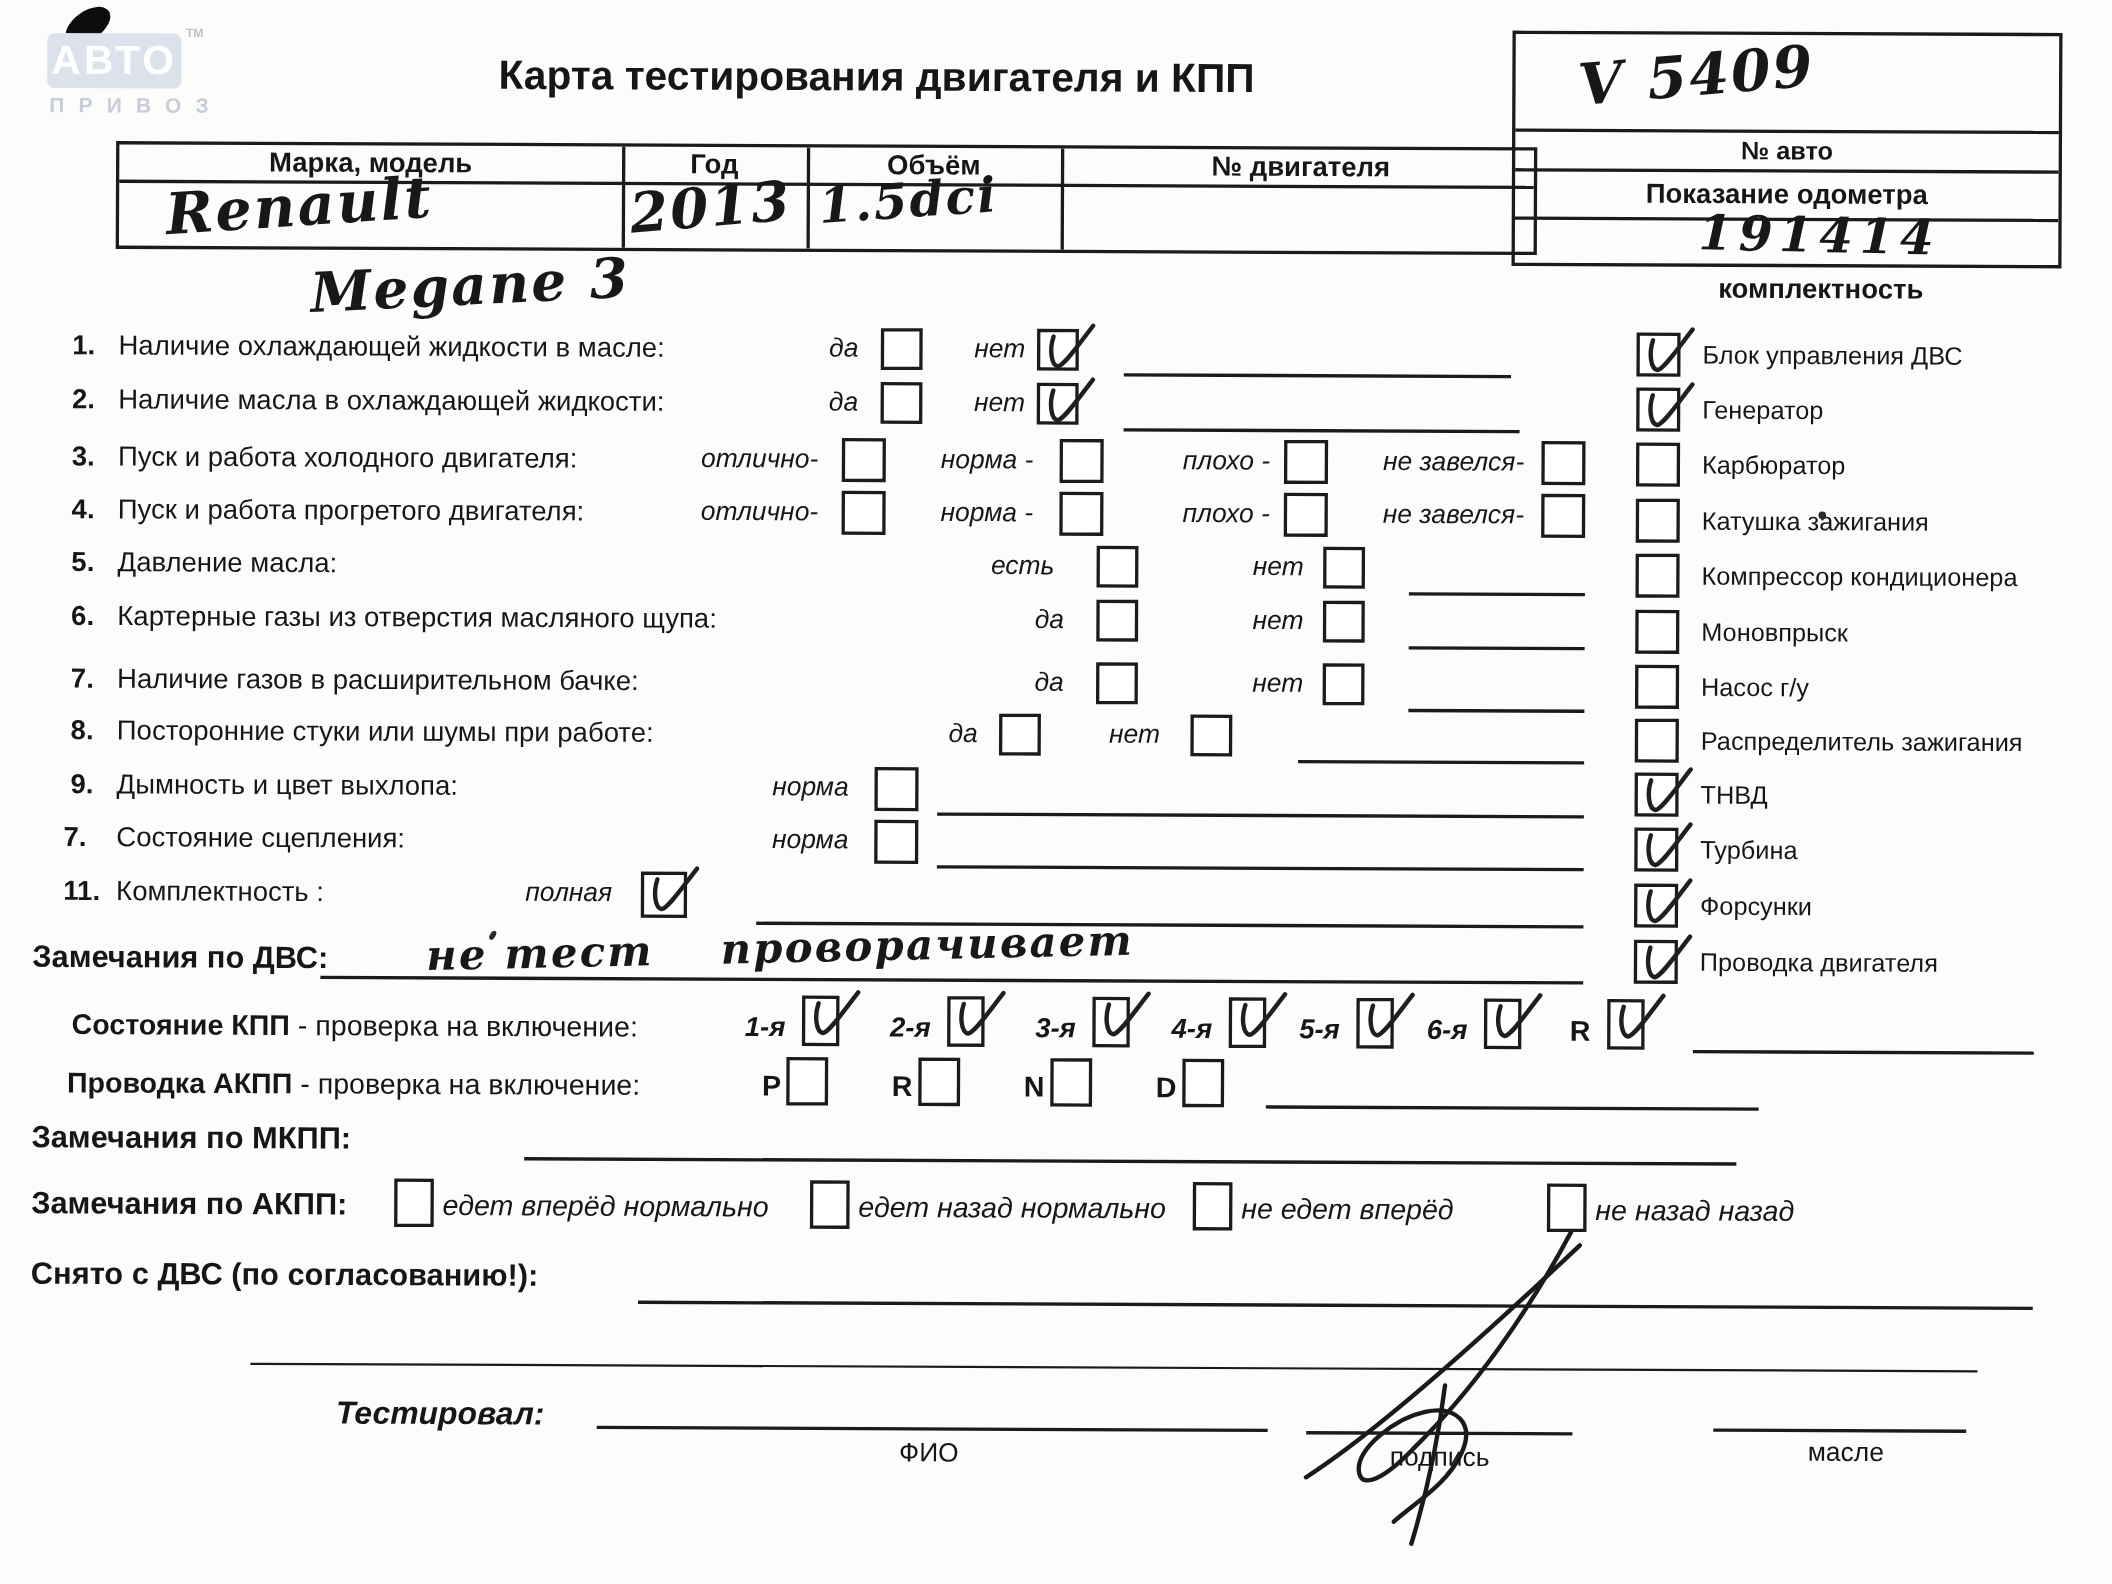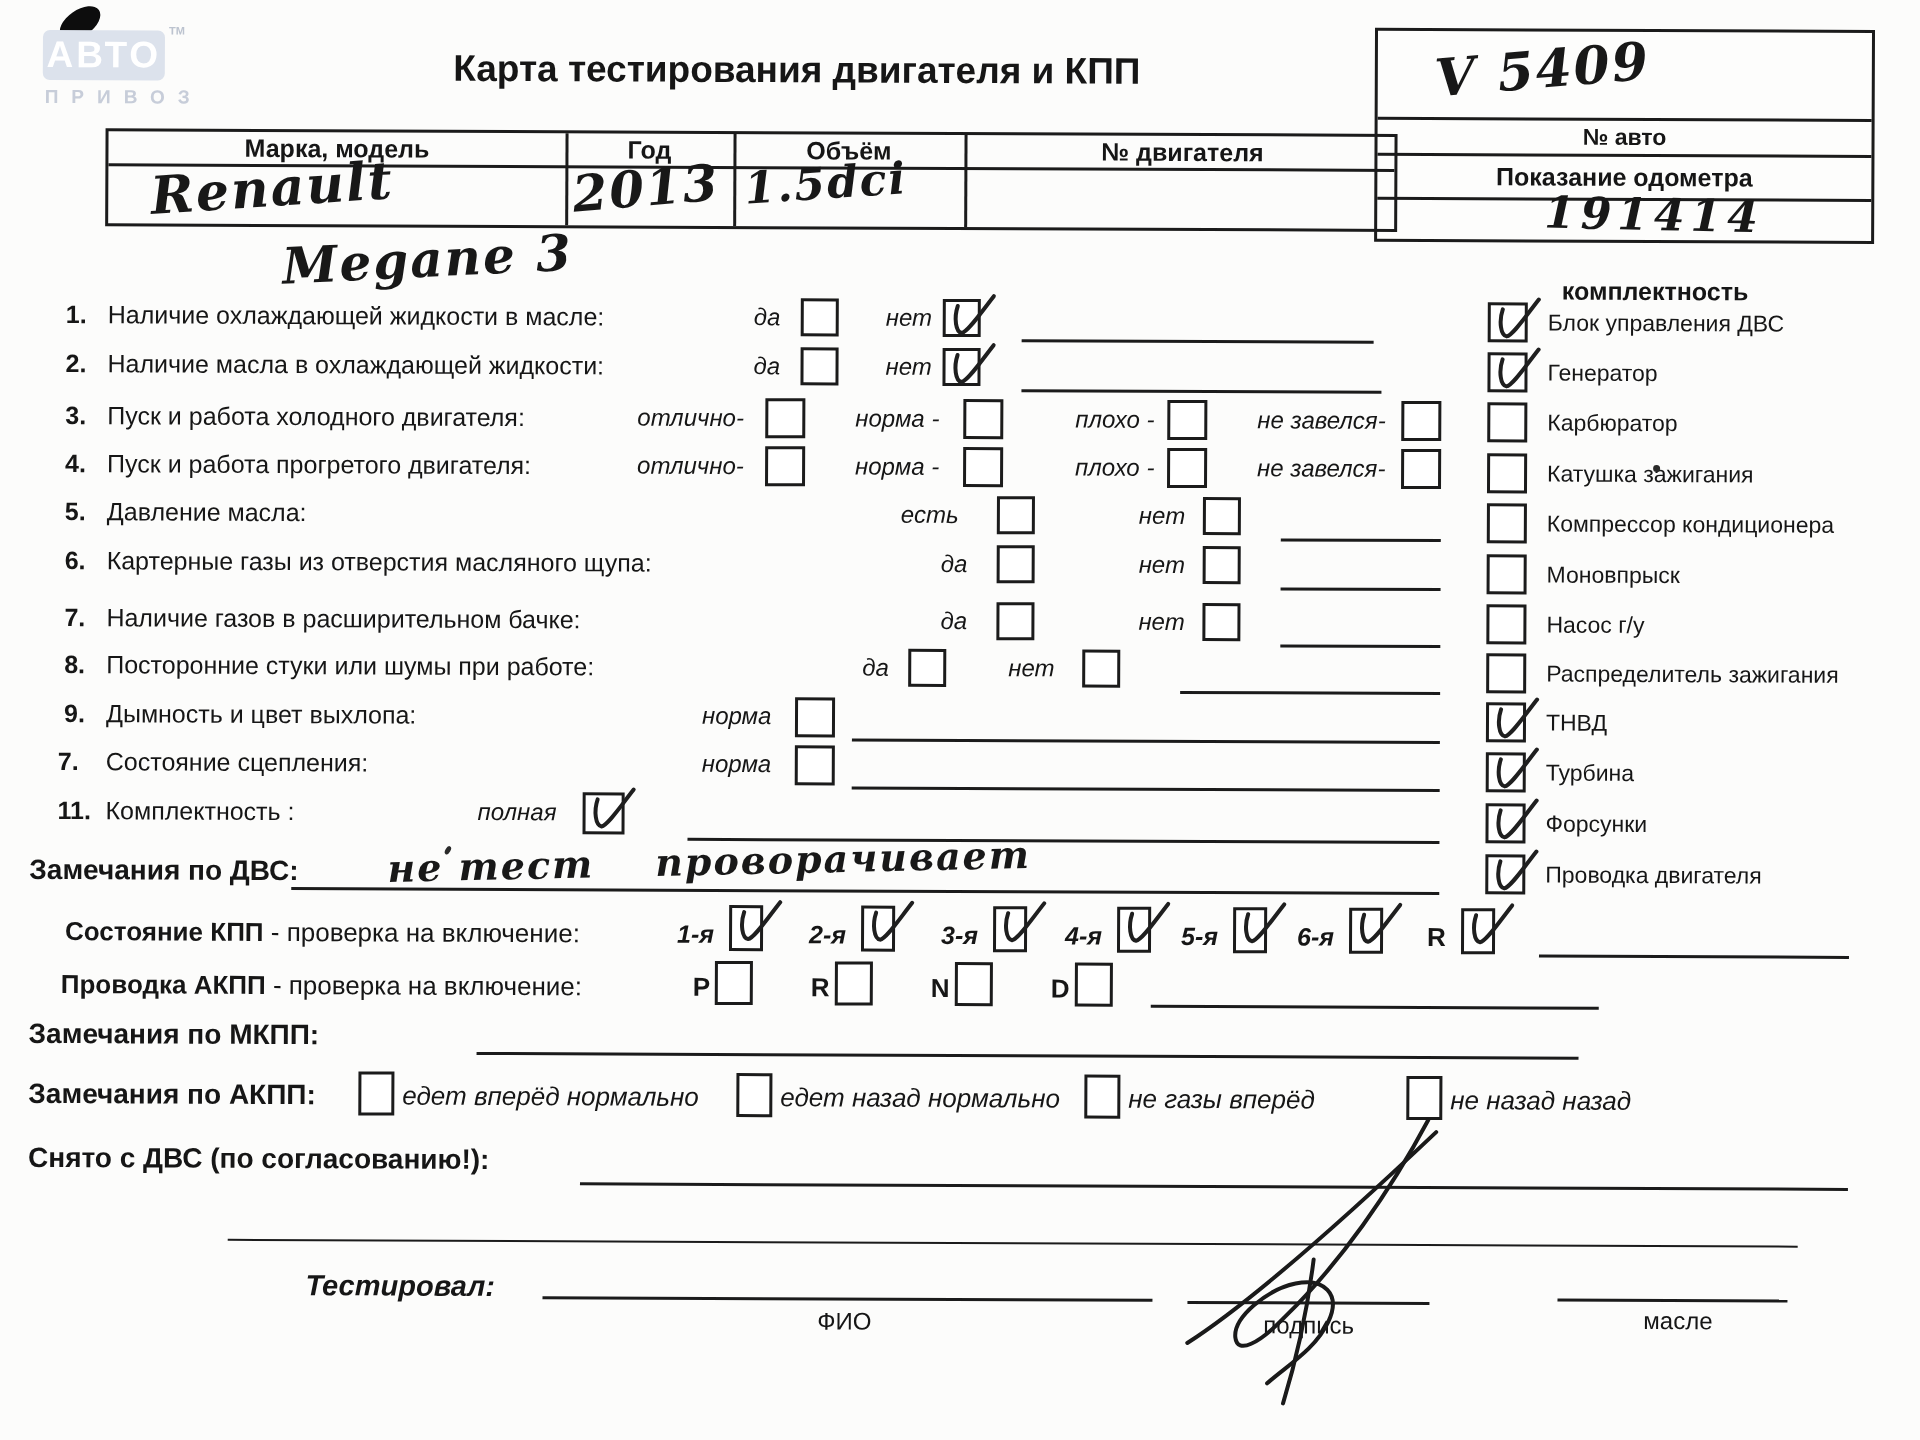--- a/index.html
+++ b/index.html
@@ -78,21 +78,21 @@
     <span class="vh" style="left:0;width:457px">Марка, модель</span>
     <span class="vh" style="left:457px;width:168px">Год</span>
     <span class="vh" style="left:625px;width:231px">Объём</span>
     <span class="vh" style="left:856px;width:436px">№ двигателя</span>
   </div>
   <div class="hw" style="left:148px;top:160px;font-size:52px;transform:rotate(-4deg);">Renault</div>
   <div class="hw" style="left:280px;top:232px;font-size:50px;transform:rotate(-3deg);">Megane 3</div>
   <div class="hw" style="left:570px;top:160px;font-size:50px;transform:rotate(-5deg);">2013</div>
   <div class="hw" style="left:742px;top:158px;font-size:44px;transform:rotate(-4deg);">1.5dci</div>
 
-  <div class="abs b" style="left:1560px;top:246px;font-size:25px;margin-top:28px;">комплектность</div>
+  <div class="abs b" style="left:1560px;top:246px;font-size:25px;">комплектность</div>
 
   <div class="box" style="left:1486px;top:300px;width:40px;height:40px">
     <svg class="tick" viewBox="0 0 58 58">
           <path d="M14 20 C10 32 12 46 18 47 C24 46 36 28 50 10"></path>
         </svg>
       </div>
   <span class="kz-lab" style="left:1546px;top:300px">Блок управления ДВС</span>
 
   <div class="box" style="left:1486px;top:350px;width:40px;height:40px">
     <svg class="tick" viewBox="0 0 58 58">
@@ -368,21 +368,21 @@
 
   <div class="abs b" style="left:30px;top:1082px;font-size:28px;">Замечания по АКПП:</div>
   <span class="box" style="left:360px;top:1074px;width:36px;height:44px">
     </span>
   <span class="abs i" style="left:404px;top:1076px;font-size:26px;line-height:44px">едет вперёд нормально</span>
   <span class="box" style="left:738px;top:1074px;width:36px;height:44px">
     </span>
   <span class="abs i" style="left:782px;top:1076px;font-size:26px;line-height:44px">едет назад нормально</span>
   <span class="box" style="left:1086px;top:1074px;width:36px;height:44px">
     </span>
-  <span class="abs i" style="left:1130px;top:1076px;font-size:26px;line-height:44px">не газы вперёд</span>
+  <span class="abs i" style="left:1130px;top:1076px;font-size:26px;line-height:44px">не едет вперёд</span>
   <span class="box" style="left:1408px;top:1074px;width:36px;height:44px">
     </span>
   <span class="abs i" style="left:1452px;top:1076px;font-size:26px;line-height:44px">не назад назад</span>
 
   <div class="abs b" style="left:30px;top:1146px;font-size:28px;">Снято с ДВС (по согласованию!):</div>
   <div class="ln" style="left:582px;top:1184px;width:1268px"></div>
 
   <div class="ln thin" style="left:230px;top:1242px;width:1570px"></div>
 
   <div class="abs b i" style="left:308px;top:1272px;font-size:29px;">Тестировал:</div>

